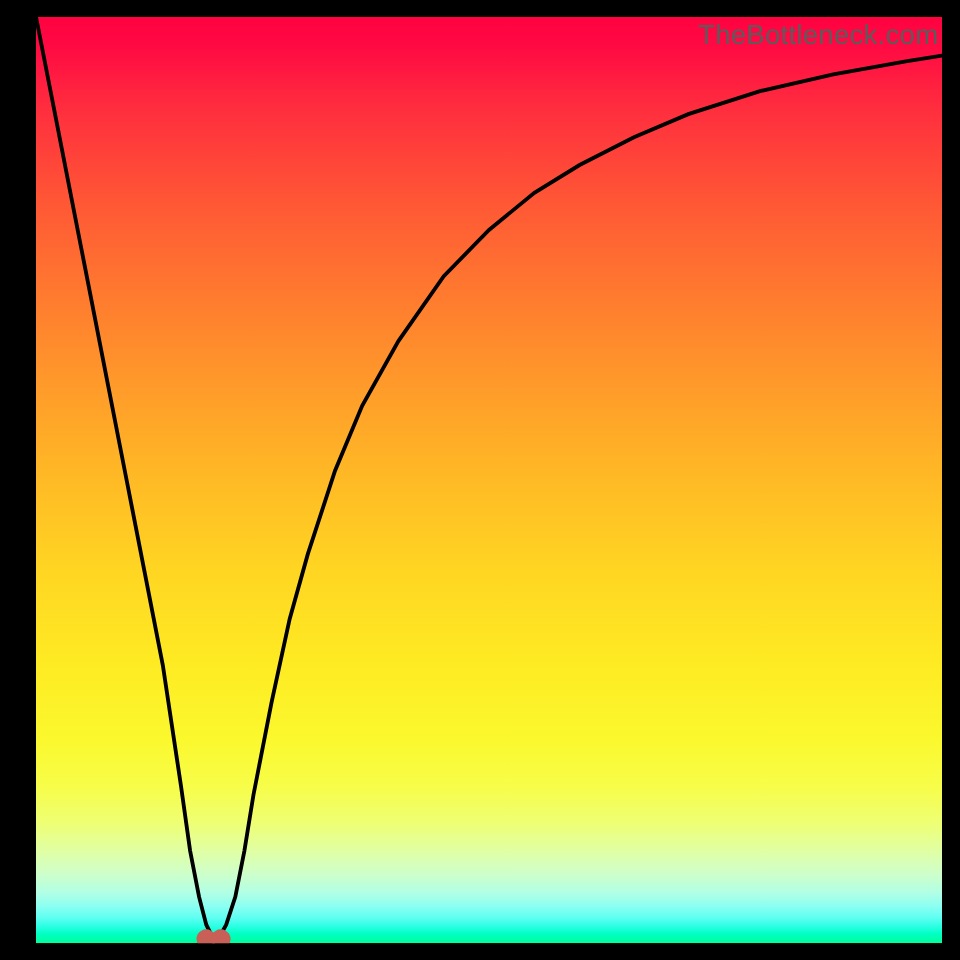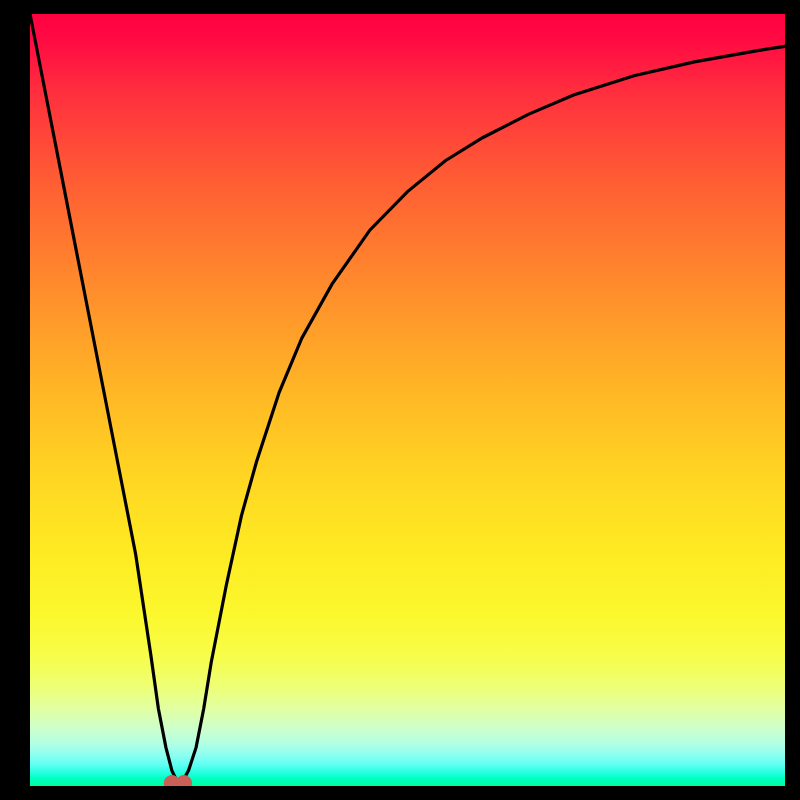--- a/index.html
+++ b/index.html
@@ -82,13 +82,14 @@
 
 <div class="frame">
   <div class="plot">
     <div class="gradient"></div>
     <svg class="curve" viewBox="0 0 755 772" preserveAspectRatio="none">
       <path id="curve-path" fill="none" stroke="#000" stroke-width="3.2" stroke-linecap="round" d="M0.0 0.0 L15.1 77.2 L30.2 154.4 L45.3 231.6 L60.4 308.8 L75.5 386.0 L90.6 463.2 L105.7 540.4 L120.8 640.8 L128.4 694.8 L135.9 733.4 L141.9 756.6 L147.2 767.4 L152.5 767.4 L158.5 756.6 L166.1 733.4 L173.7 694.8 L181.2 648.5 L196.3 571.3 L211.4 501.8 L226.5 447.8 L249.2 378.3 L271.8 324.2 L302.0 270.2 L339.8 216.2 L377.5 177.6 L415.3 146.7 L453.0 123.5 L498.3 100.4 L543.6 81.1 L604.0 61.8 L664.4 47.9 L724.8 37.1 L755.0 32.4"></path>
     </svg>
     <div id="marker-0" class="glyph" style="left: 141.94px; top: 767.368px;">●</div>
     <div id="marker-1" class="glyph" style="left: 154.02px; top: 767.368px;">●</div>
   </div>
+  <div class="watermark">TheBottleneck.com</div>
 </div>
 
 </body></html>

